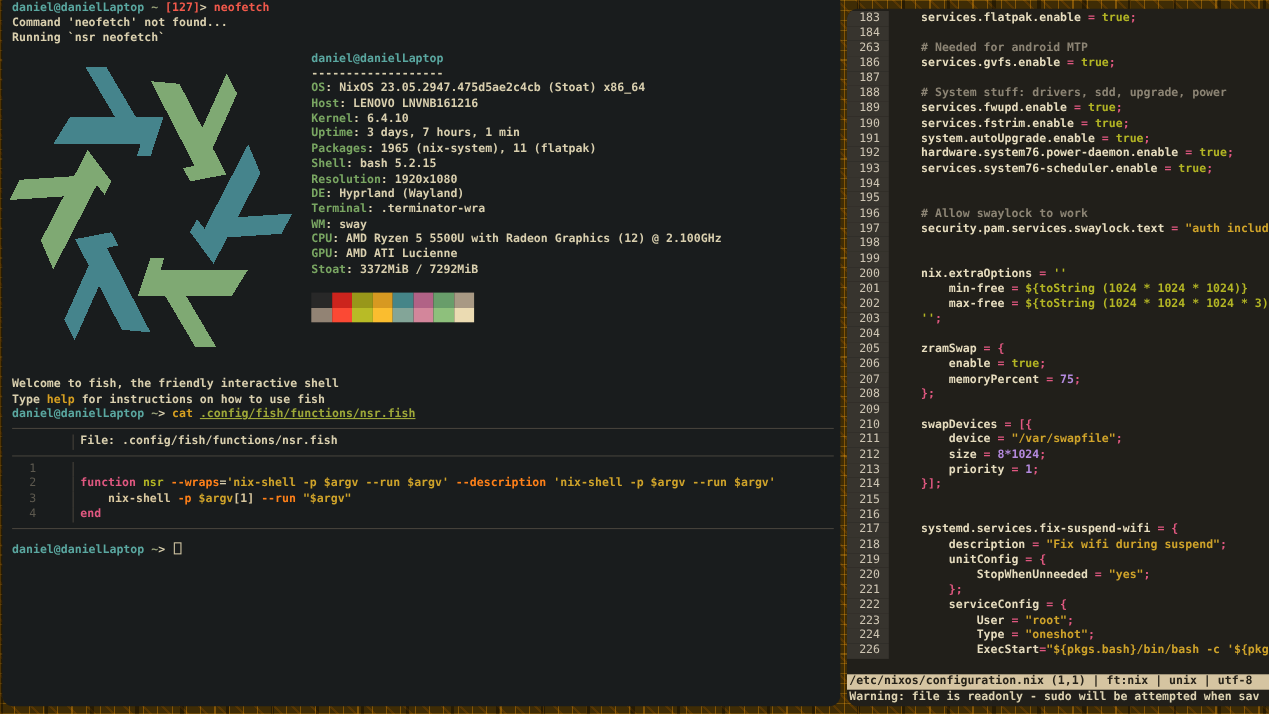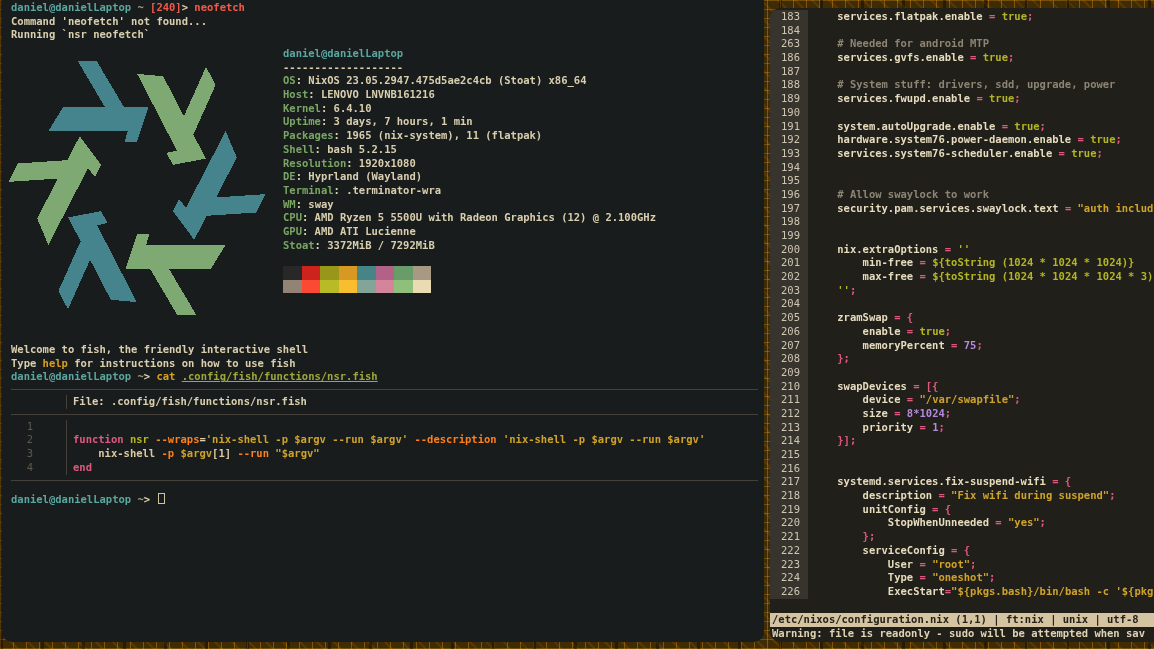--- a/index.html
+++ b/index.html
@@ -40,21 +40,21 @@
   #statusbar{position:absolute;left:0;right:0;top:605px;height:14px;background:#d5c4a1;color:#262219;display:flex;align-items:center;padding:0 2px;font-weight:bold;white-space:pre}
   #statusbar .sb-right{margin-left:auto;background:#191c1d;color:#d5c4a1;padding:0 2px}
   #warnline{position:absolute;left:0;right:0;top:619px;height:15px;color:#ddd3b2;padding-left:2px;font-weight:bold;white-space:pre}
   .b{font-weight:bold}
 </style>
 </head>
 <body>
 
 <div class="window" id="left-term">
   <div id="toplines">
-      <div class="tl"><span style="color: rgb(90, 167, 160); font-weight: bold;">daniel@danielLaptop</span><span style="color: rgb(154, 163, 122);"> ~ </span><span style="color: rgb(242, 89, 75);">[240]</span><span style="color: rgb(217, 207, 174);">&gt; </span><span style="color: rgb(242, 89, 75);">neofetch</span></div>
+      <div class="tl"><span style="color: rgb(90, 167, 160); font-weight: bold;">daniel@danielLaptop</span><span style="color: rgb(154, 163, 122);"> ~ </span><span style="color: rgb(242, 89, 75);">[127]</span><span style="color: rgb(217, 207, 174);">&gt; </span><span style="color: rgb(242, 89, 75);">neofetch</span></div>
       <div class="tl"><span style="color: rgb(217, 207, 174);">Command 'neofetch' not found...</span></div>
       <div class="tl"><span style="color: rgb(217, 207, 174);">Running `nsr neofetch`</span></div>
     </div>
 
   <svg id="logo" width="258" height="288" viewBox="0 0 312 312" preserveAspectRatio="none" shape-rendering="crispEdges">
     <g fill="#45848c">
       <g transform="rotate(0,156,156)">
           <polygon points="84,18 107,18 140,68 170,68 156,106 141,106 145,94 49,94 67,68 117,68"></polygon>
         </g>
       <g transform="rotate(120,156,156)">
@@ -179,20 +179,21 @@
       <div class="ed-row">
         <span class="ed-gut">188</span>
         <span class="ed-code"><span style="color: rgb(140, 132, 116);">    # System stuff: drivers, sdd, upgrade, power</span></span>
       </div>
       <div class="ed-row">
         <span class="ed-gut">189</span>
         <span class="ed-code"><span style="color: rgb(230, 220, 190); margin-top: 16px;">    services.fwupd.enable </span><span style="color: rgb(224, 88, 128);">= </span><span style="color: rgb(179, 181, 36);">true</span><span style="color: rgb(224, 88, 128);">;</span></span>
       </div>
       <div class="ed-row">
         <span class="ed-gut">190</span>
+        <span class="ed-code"><span style="color: rgb(230, 220, 190);">    services.fstrim.enable </span><span style="color: rgb(224, 88, 128);">= </span><span style="color: rgb(179, 181, 36);">true</span><span style="color: rgb(224, 88, 128);">;</span></span>
       </div>
       <div class="ed-row">
         <span class="ed-gut">191</span>
         <span class="ed-code"><span style="color: rgb(230, 220, 190);">    system.autoUpgrade.enable </span><span style="color: rgb(224, 88, 128);">= </span><span style="color: rgb(179, 181, 36);">true</span><span style="color: rgb(224, 88, 128);">;</span></span>
       </div>
       <div class="ed-row">
         <span class="ed-gut">192</span>
         <span class="ed-code"><span style="color: rgb(230, 220, 190);">    hardware.system76.power-daemon.enable </span><span style="color: rgb(224, 88, 128);">= </span><span style="color: rgb(179, 181, 36);">true</span><span style="color: rgb(224, 88, 128);">;</span></span>
       </div>
       <div class="ed-row">

